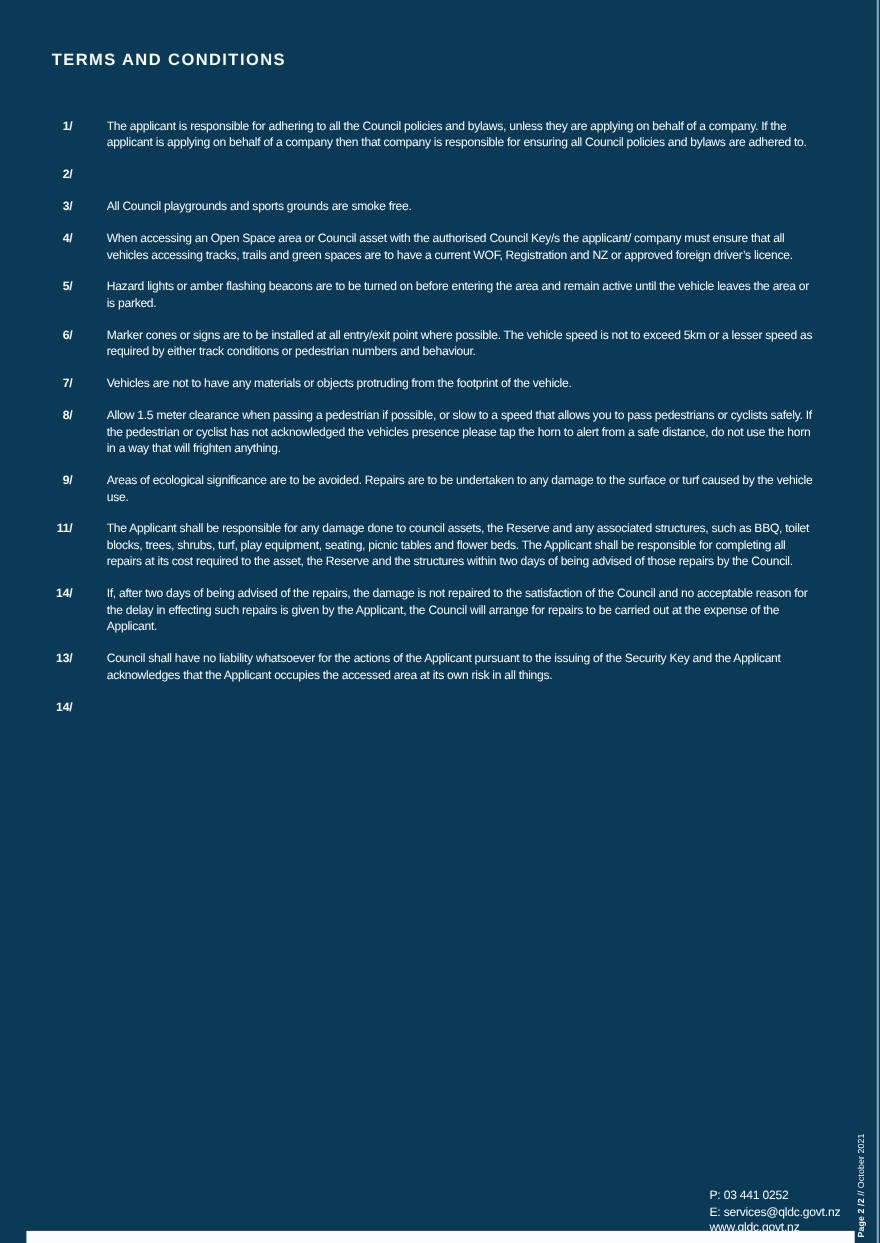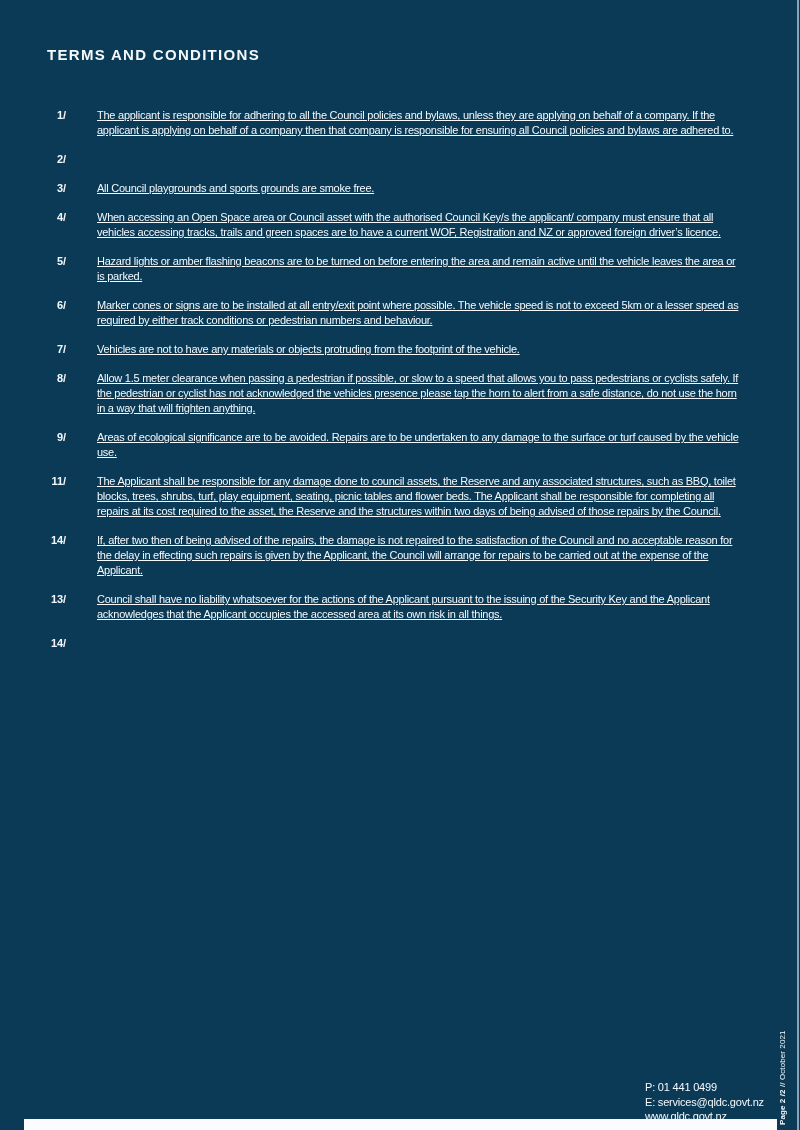--- a/index.html
+++ b/index.html
@@ -43,21 +43,20 @@
     font-size:11px;
     line-height:15px;
     letter-spacing:-0.1px;
   }
   .term-text{
     margin-left:31px;
     width:645px;
     font-size:11px;
     line-height:15px;
     letter-spacing:-0.25px;
-    text-decoration:underline;
   }
   .footer-contact{
     position:absolute;
     left:645px; top:1080px;
     font-size:11px;
     line-height:14.5px;
     letter-spacing:-0.2px;
     color:var(--text);
   }
   .page-meta{
@@ -136,35 +135,35 @@
     </div>
 
 
     <div class="term-row">
       <div class="term-number">11/</div>
       <div class="term-text">The Applicant shall be responsible for any damage done to council assets, the Reserve and any associated structures, such as BBQ, toilet blocks, trees, shrubs, turf, play equipment, seating, picnic tables and flower beds.  The Applicant shall be responsible for completing all repairs at its cost required to the asset, the Reserve and the structures within two days of being advised of those repairs by the Council.</div>
     </div>
 
     <div class="term-row">
       <div class="term-number">14/</div>
-      <div class="term-text">If, after two then of being advised of the repairs, the damage is not repaired to the satisfaction of the Council and no acceptable reason for the delay in effecting such repairs is given by the Applicant, the Council will arrange for repairs to be carried out at the expense of the Applicant.</div>
+      <div class="term-text">If, after two days of being advised of the repairs, the damage is not repaired to the satisfaction of the Council and no acceptable reason for the delay in effecting such repairs is given by the Applicant, the Council will arrange for repairs to be carried out at the expense of the Applicant.</div>
     </div>
 
     <div class="term-row">
       <div class="term-number">13/</div>
       <div class="term-text">Council shall have no liability whatsoever for the actions of the Applicant pursuant to the issuing of the Security Key and the Applicant acknowledges that the Applicant occupies the accessed area at its own risk in all things.</div>
     </div>
 
     <div class="term-row">
       <div class="term-number">14/</div>
     </div>
   </div>
 
 <div class="footer-contact">
-  <div>P: 01 441 0499</div>
+  <div>P: 03 441 0252</div>
   <div>E: services@qldc.govt.nz</div>
   <div>www.qldc.govt.nz</div>
 </div>
 
 <div class="page-meta"><span class="meta-bold">Page 2 /2</span><span> // October 2021</span></div>
 
 <div class="bottom-bar"></div>
 <div class="right-edge-line"></div>
 
 </body></html>

